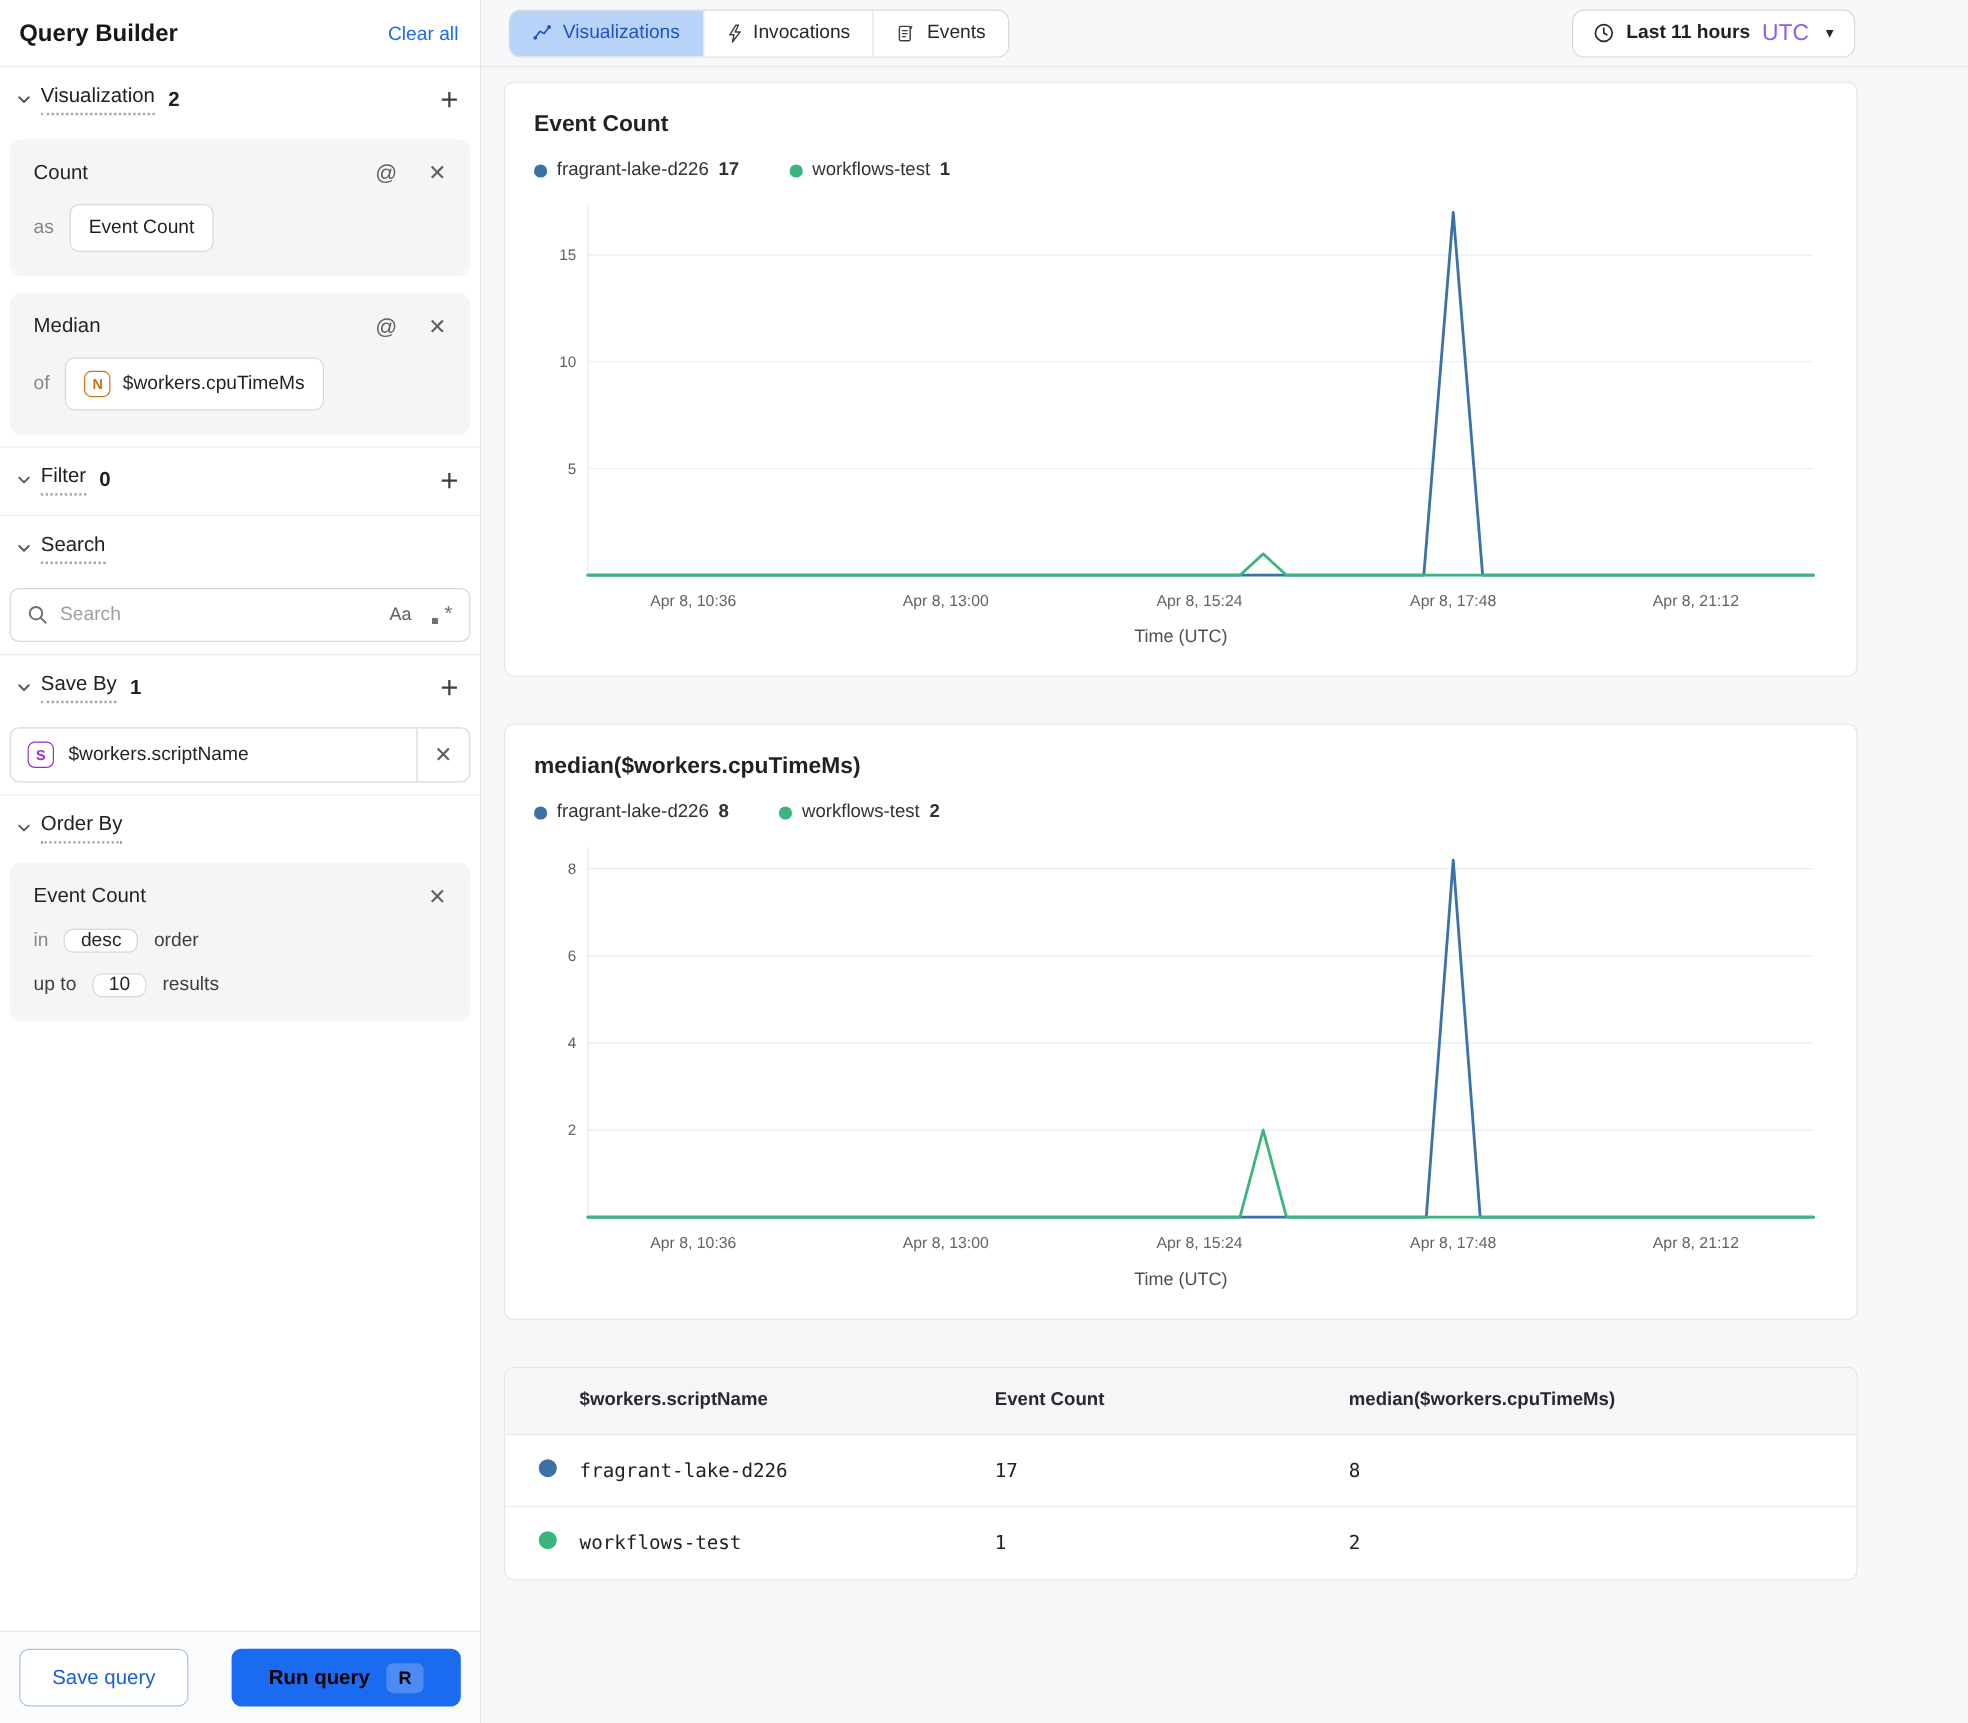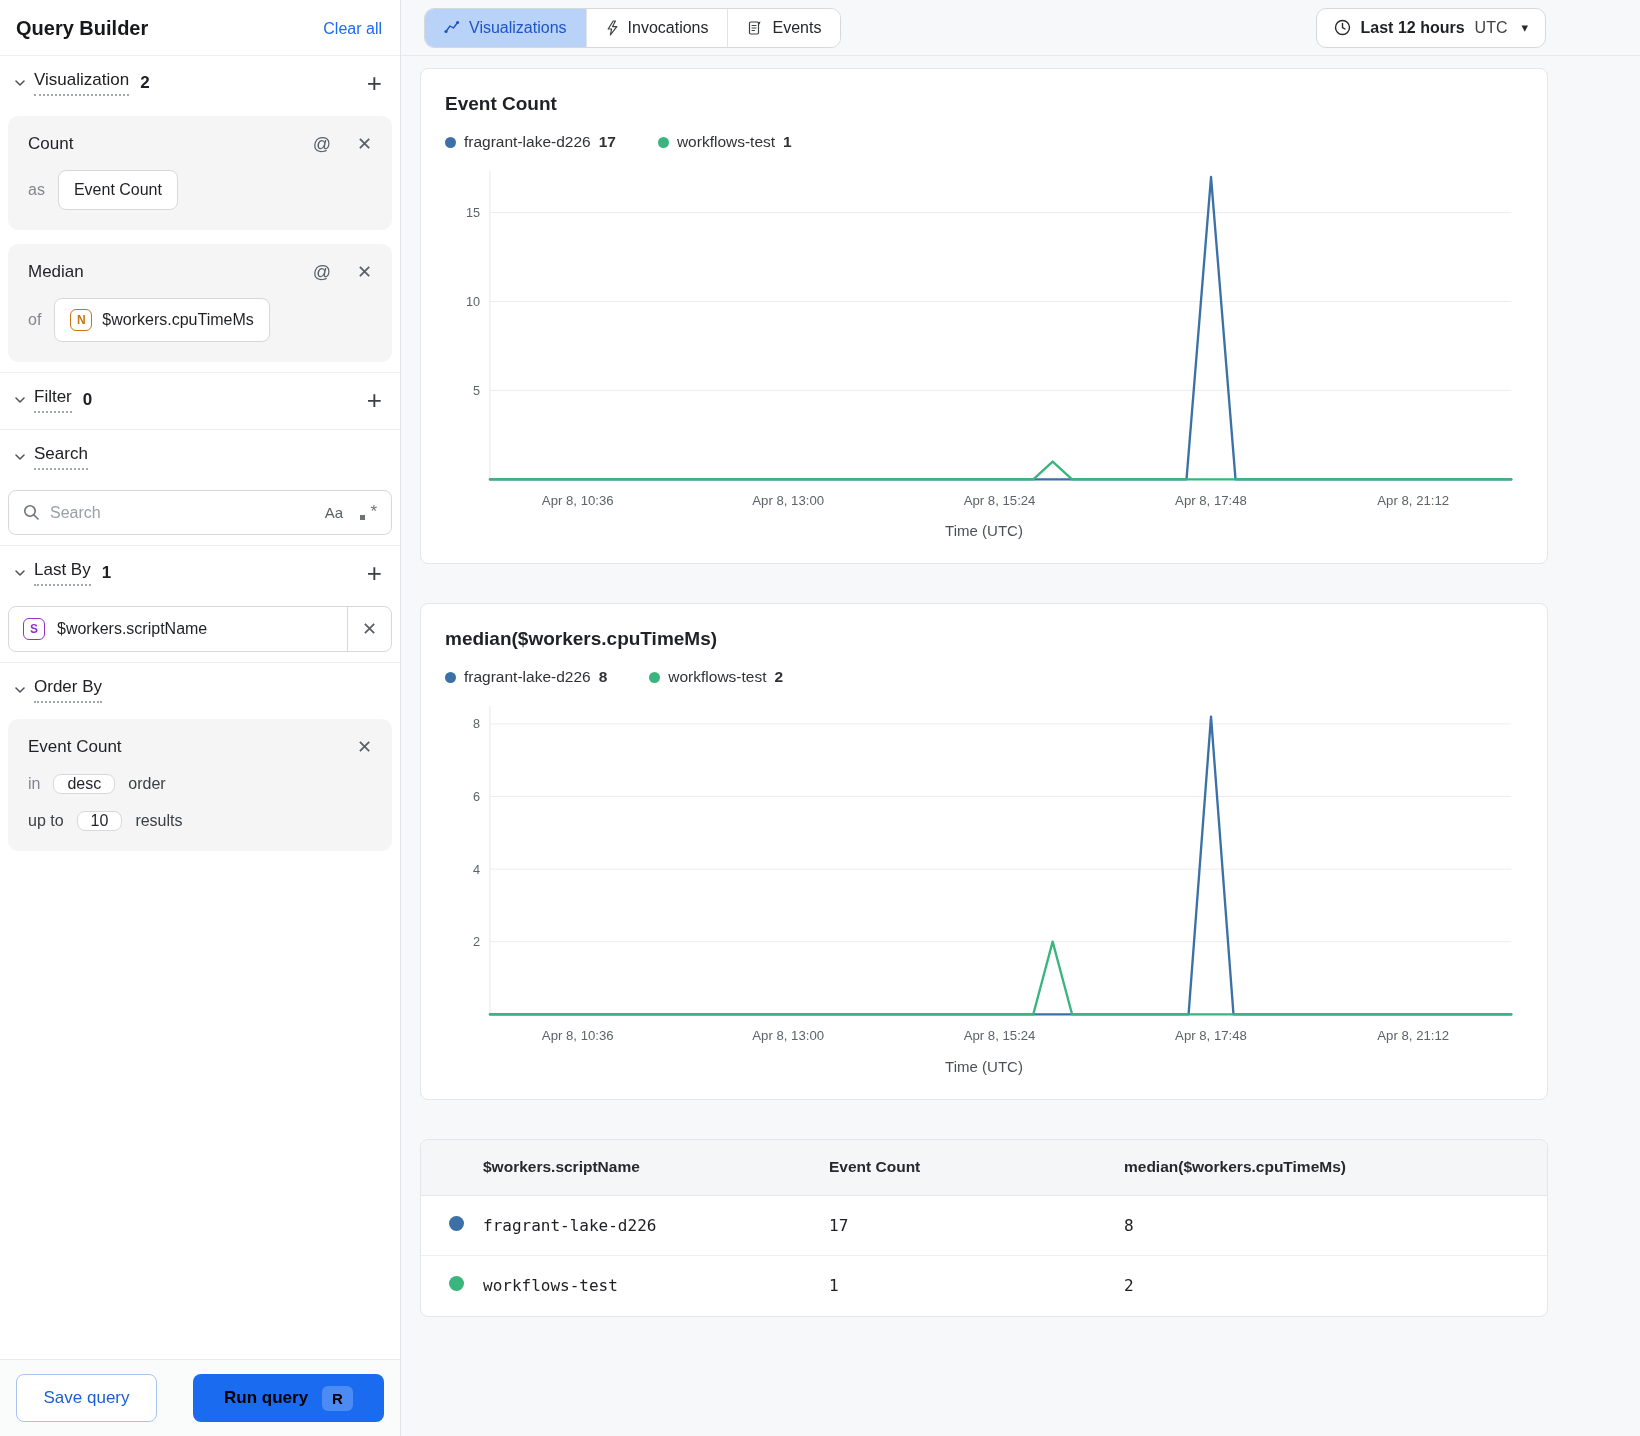--- a/index.html
+++ b/index.html
@@ -70,21 +70,21 @@
   
   .main { flex:1; background:#f7f8f9; height:100%; overflow:hidden; }
   .main-header { height:56px; display:flex; align-items:center; justify-content:space-between; padding:0 94px 0 23px; border-bottom:1px solid #e7e9eb; }
   .tab-group { display:flex; align-items:stretch; background:#fff; border:1px solid #d6d8db; border-radius:10px; height:40px; overflow:hidden; }
   .tab { display:flex; align-items:center; gap:9px; padding:0 19px; font-size:16px; color:#26282c; cursor:pointer; border:none; background:#fff; font-family:inherit;justify-content:flex-end; }
   .tab + .tab { border-left:1px solid #e1e3e6; }
   .tab.active { background:#b9d2f8; color:#1d55c4; font-weight:500; }
   .tab .t-icon { display:inline-flex; }
   .time-select { display:flex; align-items:center; gap:10px; background:#fff; border:1px solid #d6d8db; border-radius:10px; height:40px; padding:0 17px; cursor:pointer; font-family:inherit; }
   .time-label { font-size:16px; font-weight:600; color:#1f2124; }
-  .time-zone { font-size:16px; color:#404040; }
+  .time-zone { font-size:19px; color:#8b5cf6; }
   .caret { font-size:13px; color:#26282c; margin-left:4px; }
 
   .main-body { padding:12px 92px 16px 19px; }
   .card { background:#fff; border:1px solid #e4e6e9; border-radius:8px; }
   .chart-card { padding:24px 24px 18px 24px; margin-bottom:39px; }
   .chart-title { font-size:19px; font-weight:700; color:#1f2124; }
   .legend { display:flex; gap:42px; margin-top:18px; margin-bottom:10px; }
   .legend-item { display:flex; align-items:center; gap:8px; font-size:15.5px; color:#303236; cursor:pointer; }
   .legend-dot { width:11px; height:11px; border-radius:50%; display:inline-block; }
   .legend-total { font-weight:700; }
@@ -207,21 +207,21 @@
 
       <div class="sb-divider"></div>
 
       <div class="sb-section">
         <div class="section-head">
           <span class="chev">
             <svg width="14" height="14" viewBox="0 0 14 14">
                 <path d="M3 5l4 4 4-4" fill="none" stroke="currentColor" stroke-width="1.6" stroke-linecap="round" stroke-linejoin="round"></path>
               </svg>
           </span>
-          <span class="sec-label">Last By</span>
+          <span class="sec-label">Save By</span>
           <span class="sec-count">1</span>
           <button class="plus-btn">+</button>
         </div>
       </div>
       <div class="groupby-item">
         <span class="gb-main">
           <span class="type-badge badge-string">S</span>
           <span class="gb-text">$workers.scriptName</span>
         </span>
         <span class="gb-close">
@@ -303,21 +303,21 @@
         </button>
       </div>
 
       <button class="time-select">
         <span style="display:inline-flex;color:#26282c;">
           <svg width="17" height="17" viewBox="0 0 17 17">
               <circle cx="8.5" cy="8.5" r="7" fill="none" stroke="currentColor" stroke-width="1.4"></circle>
               <path d="M8.5 4.5V8.5L11 10" fill="none" stroke="currentColor" stroke-width="1.4" stroke-linecap="round"></path>
             </svg>
         </span>
-        <span class="time-label">Last 12 hours</span>
+        <span class="time-label">Last 11 hours</span>
         <span class="time-zone">UTC</span>
         <span class="caret">▾</span>
       </button>
     </div>
 
     <div class="main-body">
 
       <section class="card chart-card">
         <h2 class="chart-title">Event Count</h2>
         <div class="legend">

